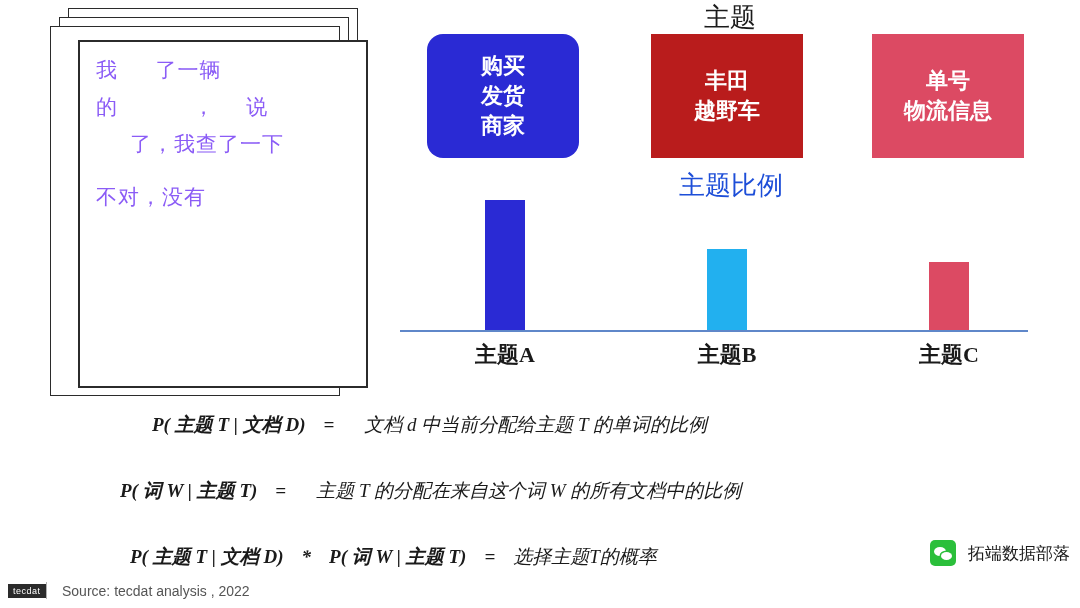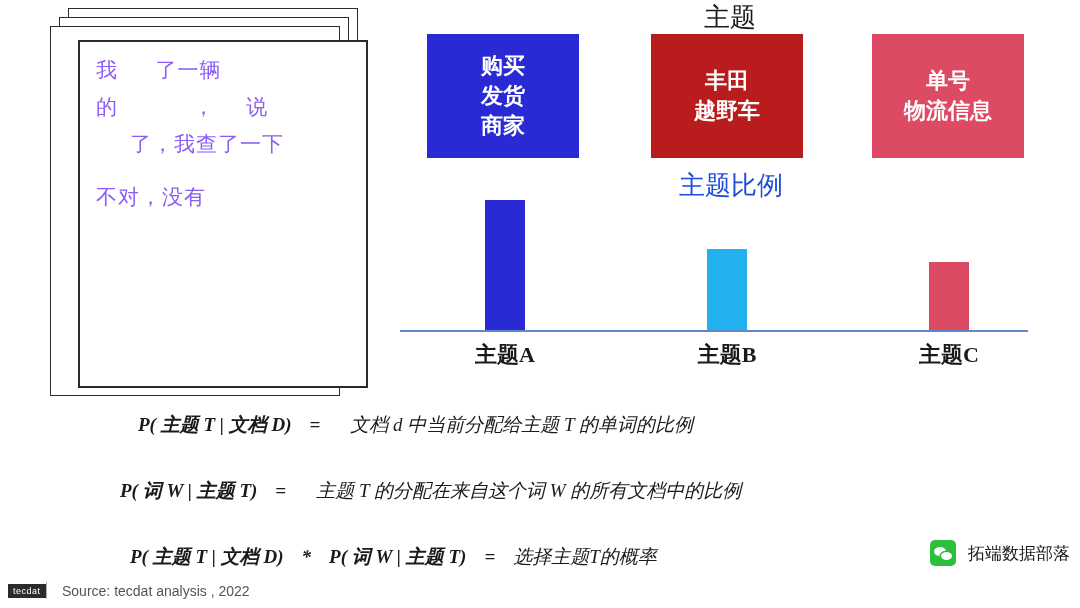--- a/index.html
+++ b/index.html
@@ -69,21 +69,21 @@
     display: flex;
     flex-direction: column;
     align-items: center;
     justify-content: center;
     color: #ffffff;
     font-family: "Liberation Serif", serif;
     font-size: 22px;
     line-height: 30px;
     font-weight: 700;
   }
-  .topic-box.b0 { left: 427px; width: 152px; background: #2a2ad4; }
+  .topic-box.b0 { left: 427px; width: 152px; background: #2a2ad4; border-radius: 16px; }
   .topic-box.b1 { left: 651px; width: 152px; background: #22b0ef; }
   .topic-box.b2 { left: 872px; width: 152px; background: #dc4a63; }
   .topic-box span { display: block; }
 
   
   .chart-title {
     position: absolute;
     left: 636px;
     top: 168px;
     width: 190px;
@@ -137,21 +137,21 @@
     font-family: "Liberation Serif", serif;
     font-size: 19px;
     color: #1a1a1a;
     font-weight: 700;
     font-style: italic;
     white-space: nowrap;
   }
   .formula .rhs {
     font-weight: 400;
   }
-  .f0 { left: 138px; top: 412px; }
+  .f0 { left: 152px; top: 412px; }
   .f1 { left: 120px; top: 478px; }
   .f2 { left: 130px; top: 544px; }
   .gap-sm { display: inline-block; width: 18px; }
   .gap-md { display: inline-block; width: 30px; }
 
   
   .footer-bar {
     position: absolute;
     left: 0;
     top: 578px;

